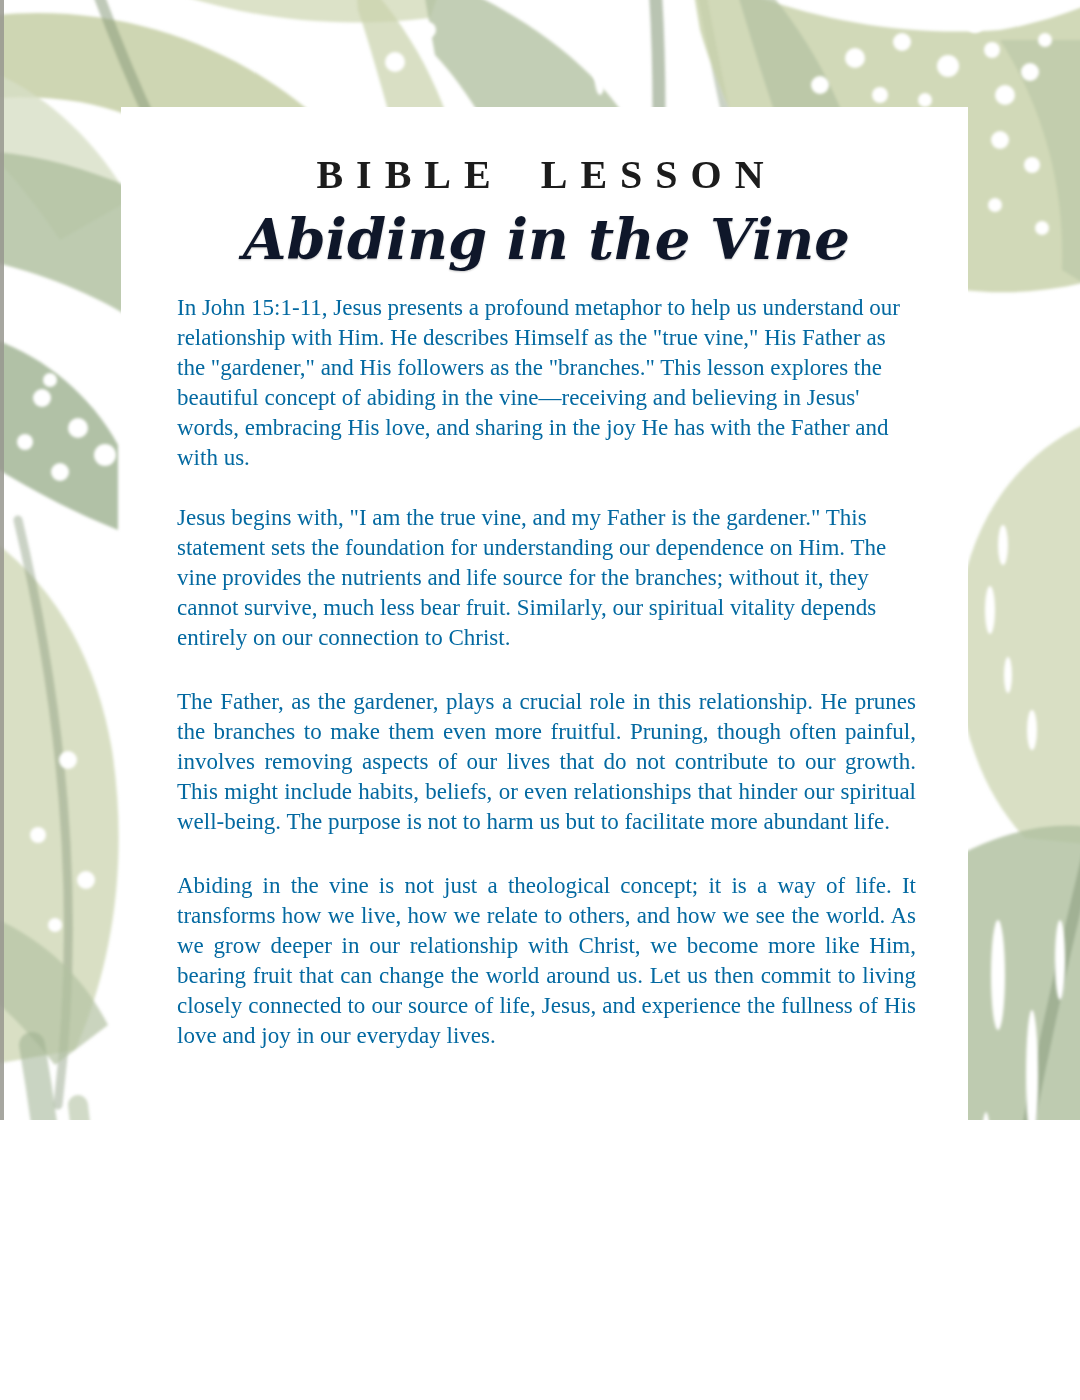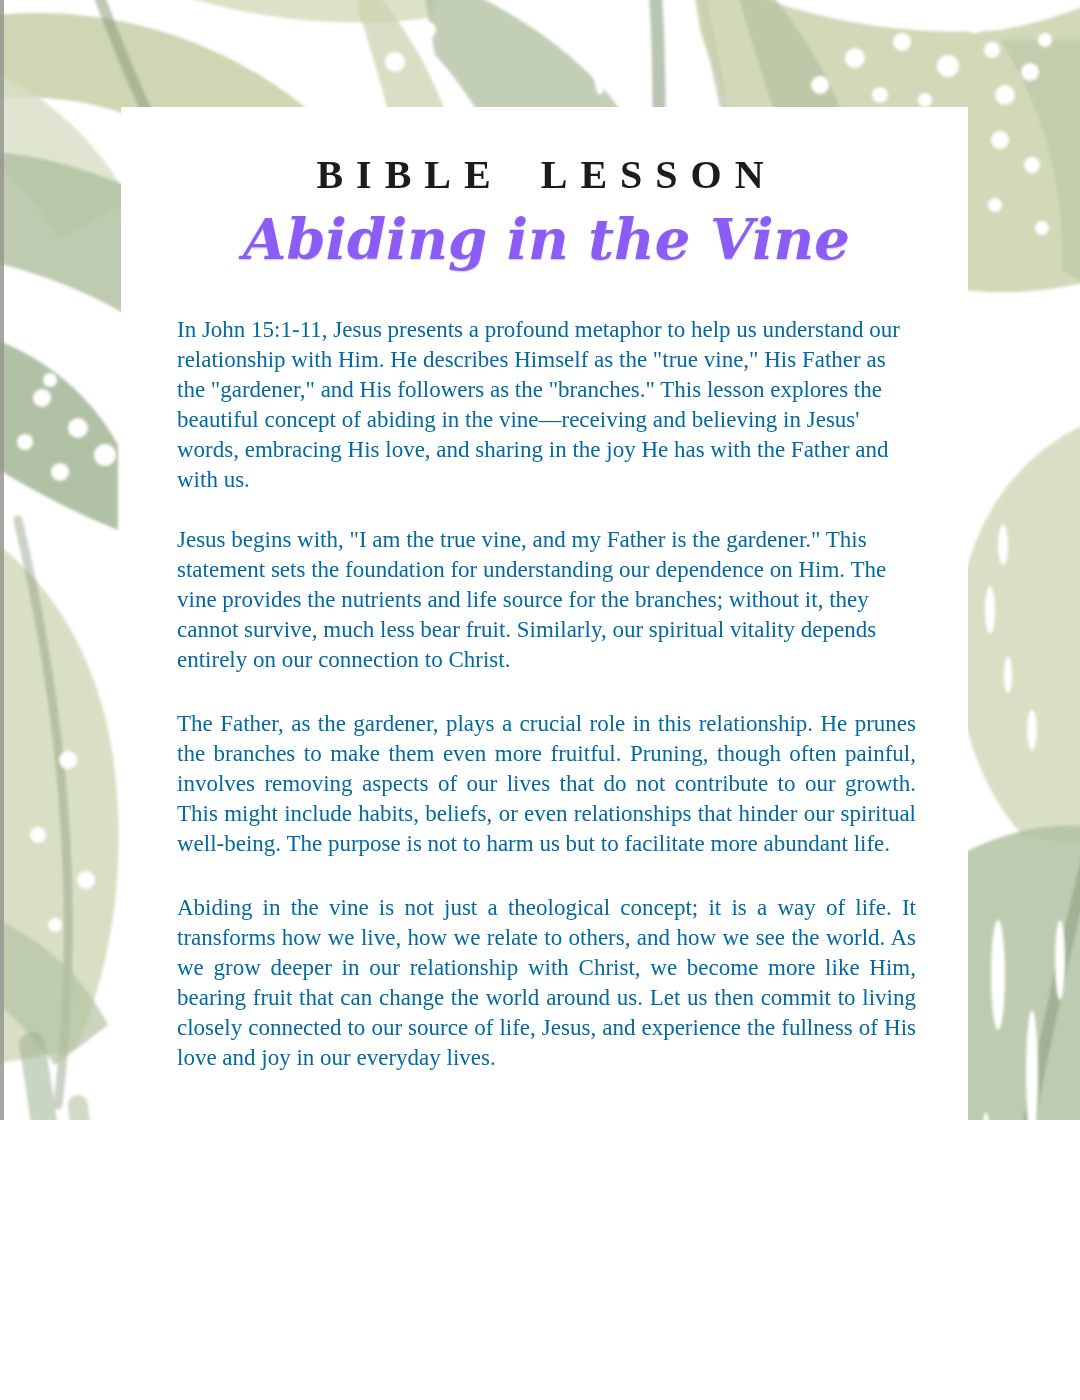--- a/index.html
+++ b/index.html
@@ -32,28 +32,28 @@
     font-family: "Liberation Serif", serif;
     font-size: 40px;
     font-weight: 600;
     letter-spacing: 13px;
     word-spacing: 14px;
     text-align: center;
     color: #1c1c1c;
     line-height: 1.15;
   }
   .script-title {
-    margin: 8px 0 42px 0;
+    margin: 8px 0 20px 0;
     font-family: "DejaVu Serif", serif;
     font-style: italic;
     font-weight: 700;
     font-size: 56px;
     line-height: 1.2;
     text-align: center;
-    color: #8b5cf6;
+    color: #0f172a;
     letter-spacing: 0px;
     text-shadow: 0 1px 2px rgba(0,0,0,0.22);
   }
   .body-copy p {
     margin: 0 0 30px 0;
     font-size: 23px;
     line-height: 30px;
     color: #0369a1;
   }
   .body-copy p.left { text-align: left; }

